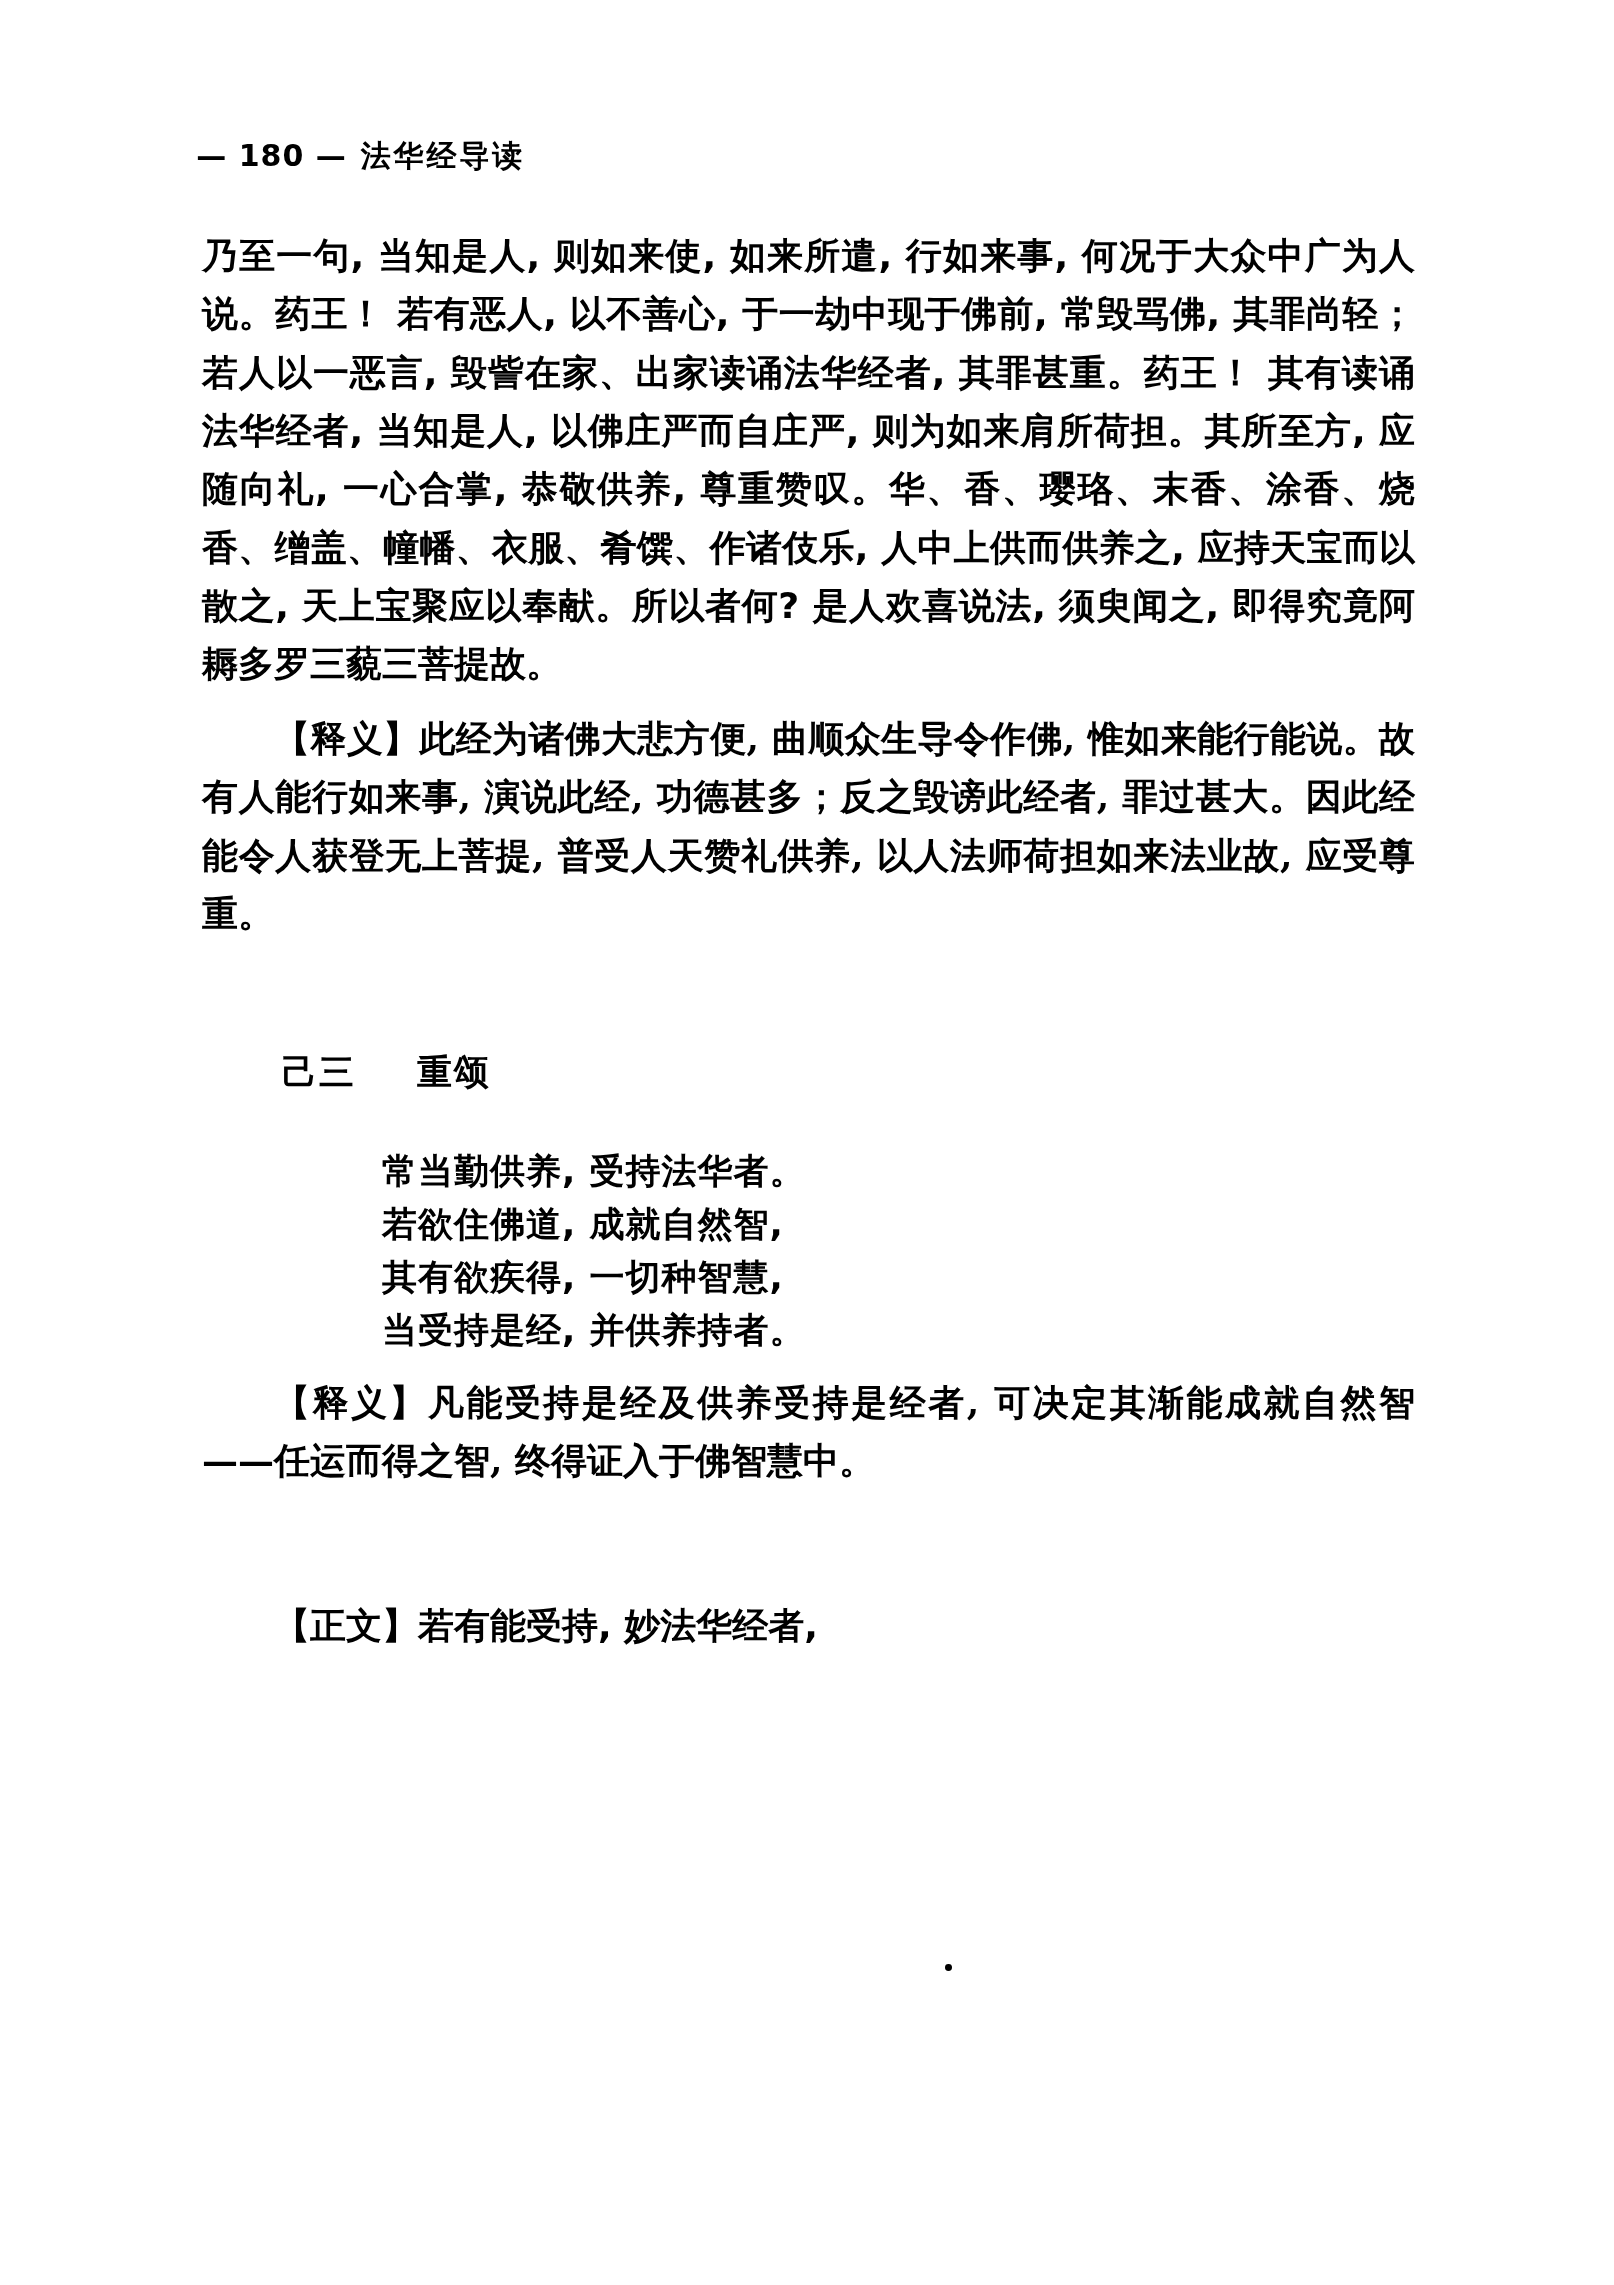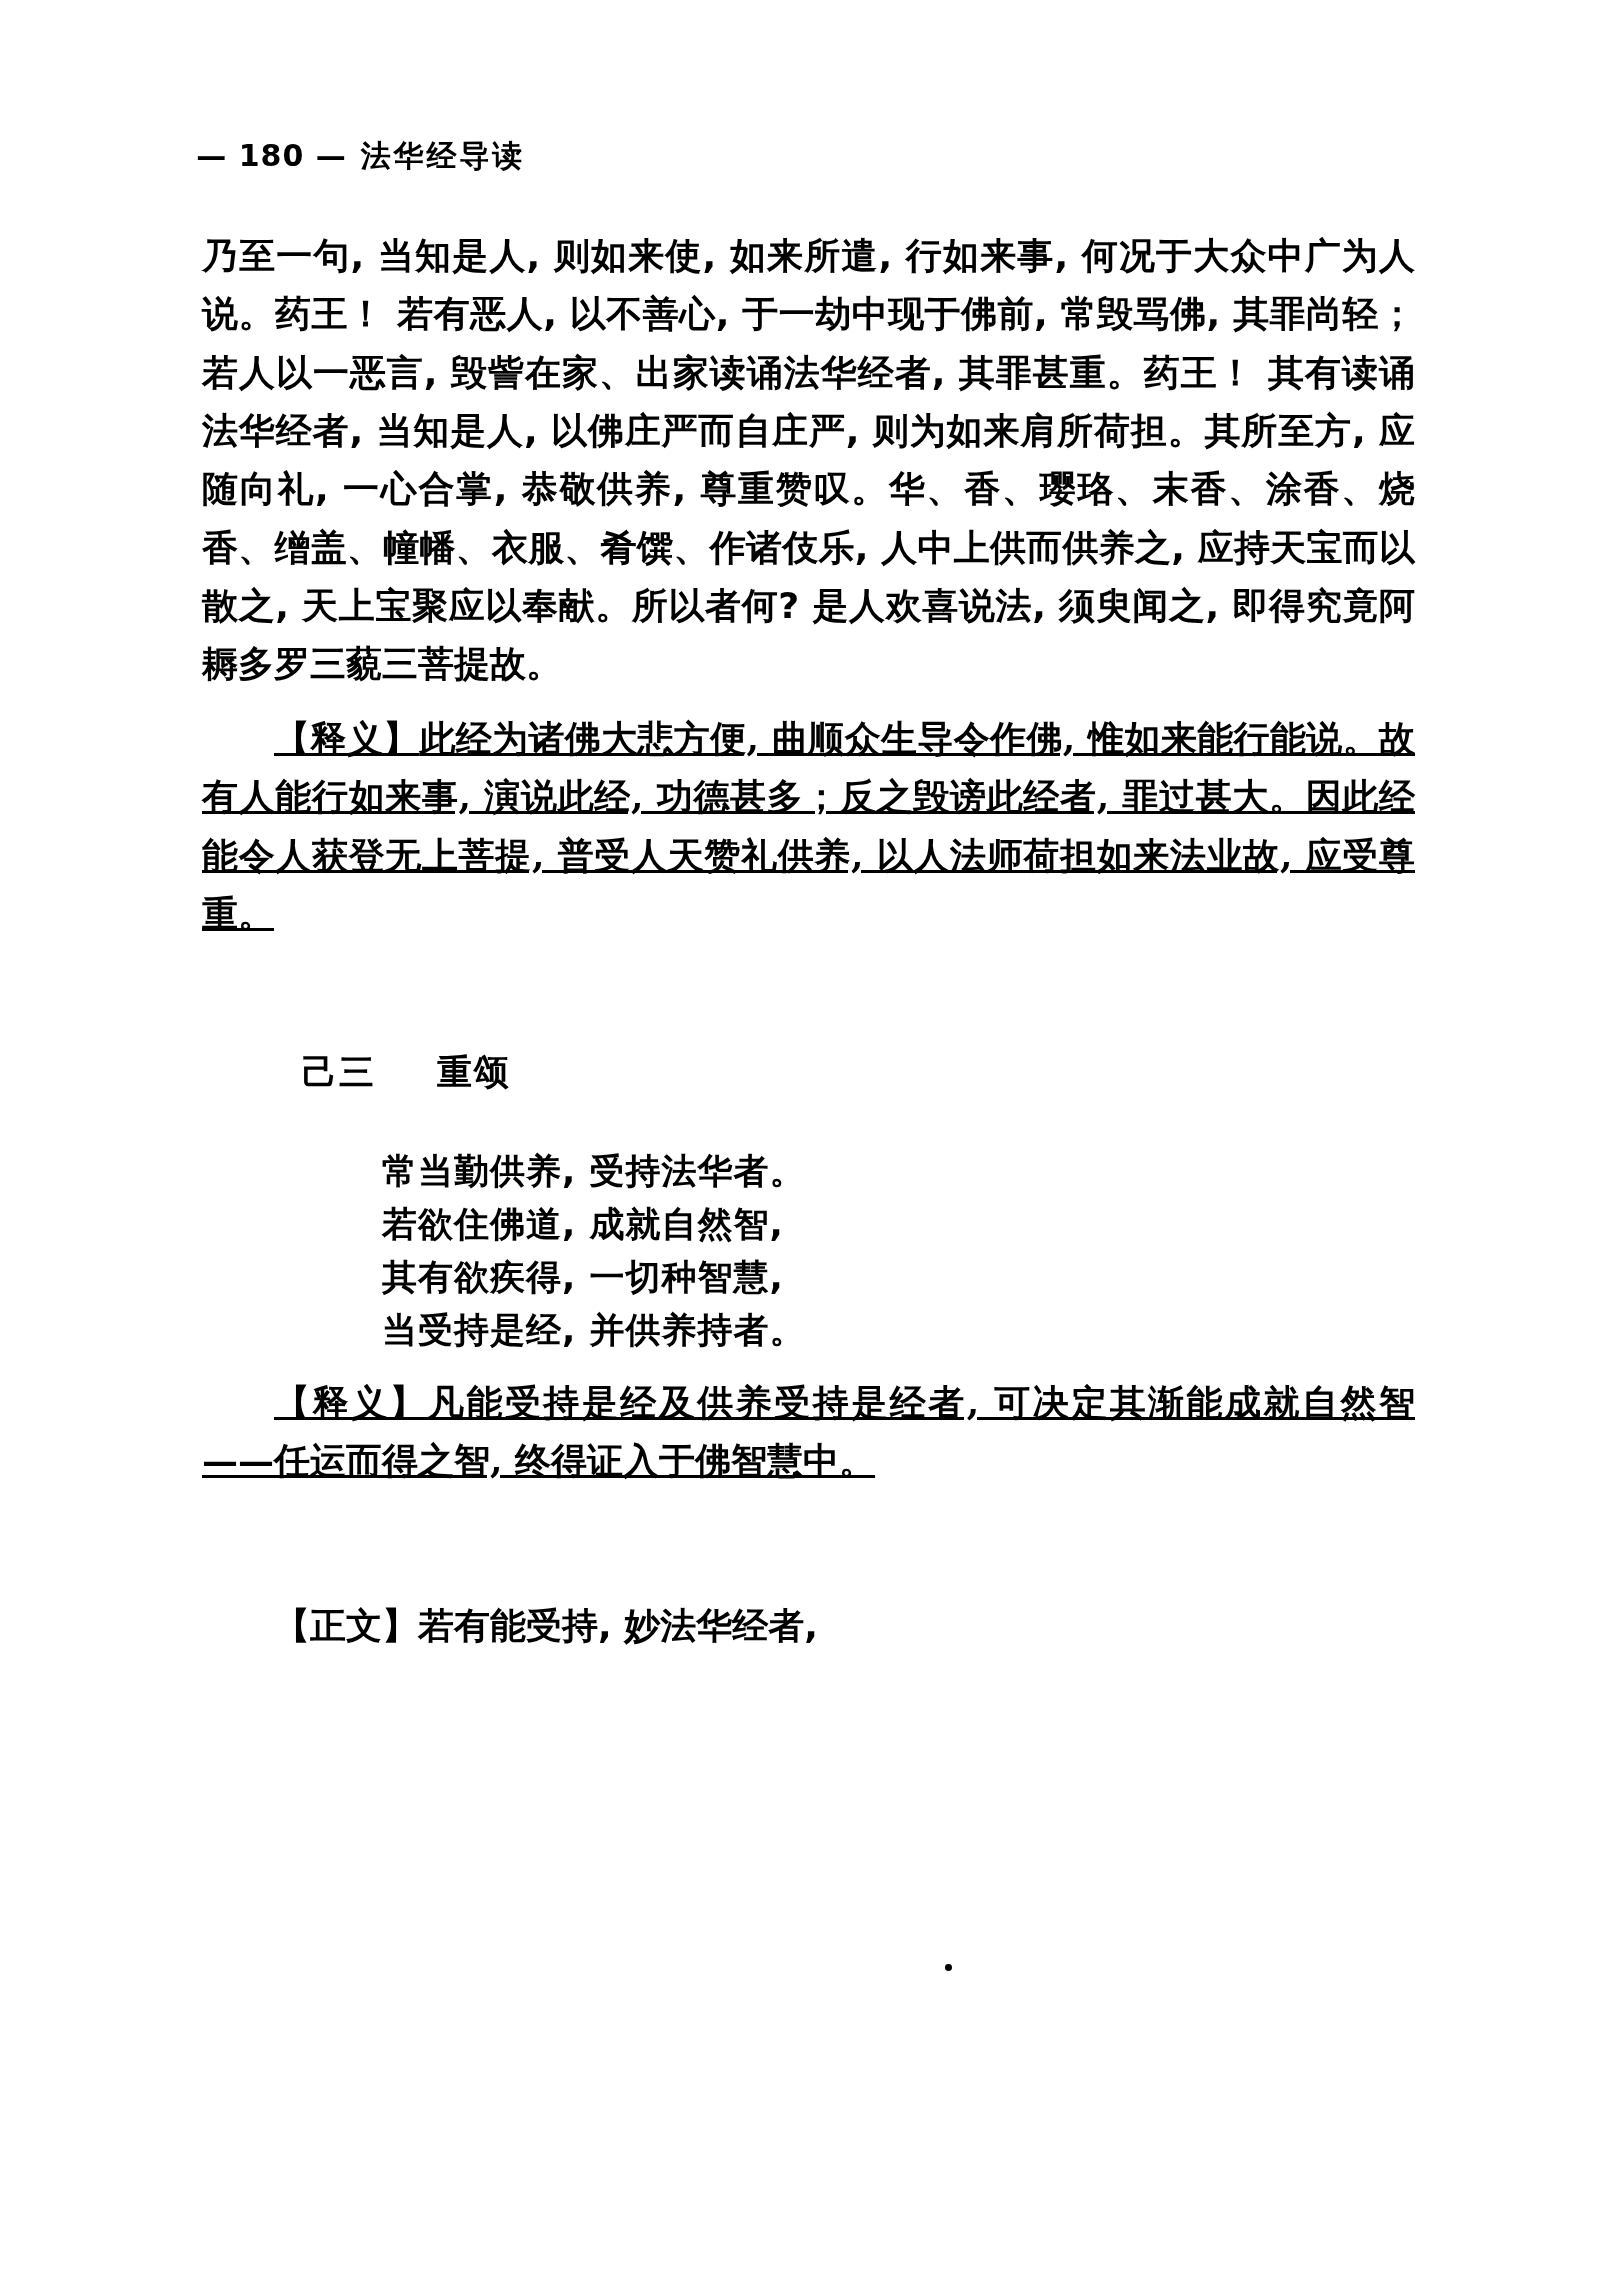--- a/index.html
+++ b/index.html
@@ -45,32 +45,31 @@
     text-align: justify;
     text-justify: inter-ideograph;
     letter-spacing: 0px;
   }
   .para.indent {
     text-indent: 72px;
   }
   .serif {
     font-family: "DejaVu Serif", "Liberation Serif", serif;
     font-weight: bold;
-    text-decoration: underline;
   }
   .block-gap-xl {
     height: 107px;
   }
   .block-gap-sm {
     height: 15.5px;
   }
   .section-head {
     font-size: 35px;
     font-weight: bold;
-    margin-left: 100px;
+    margin-left: 80px;
     letter-spacing: 1.9px;
     margin-bottom: 33px;
   }
   .section-head .label {
     margin-right: 47px;
   }
   .verse {
     font-size: 35px;
     font-weight: bold;
     line-height: 1.52;

